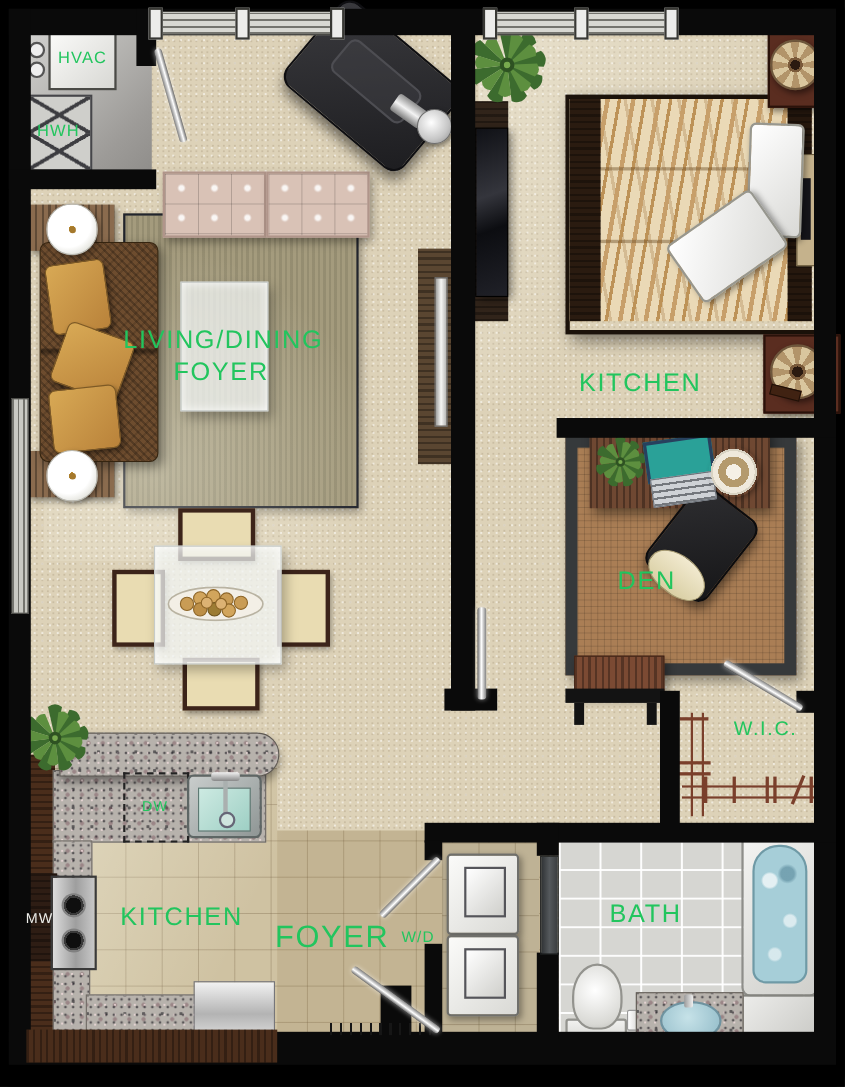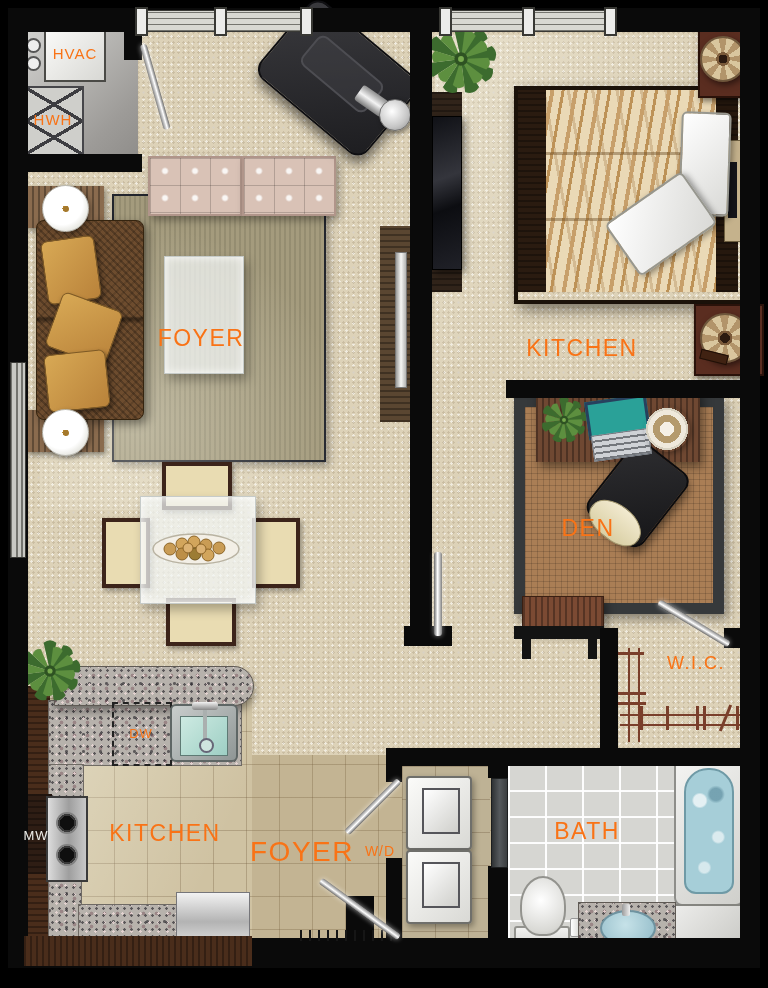--- a/index.html
+++ b/index.html
@@ -78,21 +78,21 @@
       repeating-linear-gradient(80deg,transparent 0 11px,rgba(170,130,80,.35) 11px 14px,transparent 14px 24px);}
   .steel{background:linear-gradient(180deg,#f2f2f2,#b3b3b3 60%,#d8d8d8);border:1px solid #76767a;z-index:13;}
   .wdbox{background:linear-gradient(135deg,#fbfbf9,#d9d9d5);border:2px solid #6f6f6b;
     border-radius:4px;z-index:13;box-shadow:2px 3px 6px rgba(0,0,0,.35);}
   .wdbox::after{content:"";position:absolute;left:14px;top:10px;width:34px;height:42px;
     border:2px solid #55555a;background:linear-gradient(135deg,#fff,#cfcfcb);}
   .rod{z-index:14;background:none;border-left:2px solid var(--rod_brown,#7a3f2b);border-right:2px solid var(--rod_brown,#7a3f2b);}
   .rodh{z-index:14;border-top:2px solid var(--rod_brown,#7a3f2b);border-bottom:2px solid var(--rod_brown,#7a3f2b);}
   .tick{background:var(--rod_brown,#7a3f2b);z-index:14;}
   
-  .label{z-index:40;color:#f97316;letter-spacing:1.5px;white-space:nowrap;
+  .label{z-index:40;color:#22c55e;letter-spacing:1.5px;white-space:nowrap;
     transform:translate(-50%,-50%);font-weight:400;}
   .room{font-size:23px;}
   .small{font-size:15px;letter-spacing:1px;}
   .tiny{font-size:13px;letter-spacing:1px;}
   .light{position:absolute;z-index:9;pointer-events:none;}
 </style>
 </head>
 <body>
 
 <div id="plan">
@@ -299,20 +299,21 @@
 
   <div class="abs door" style="left:143px;top:41px;width:88px;transform:rotate(74deg);"></div>
   <div class="abs doorV" style="left:434px;top:552px;height:84px;"></div>
   <div class="abs door" style="left:729px;top:641px;width:82px;transform:rotate(-149deg);"></div>
   <div class="abs door" style="left:399px;top:777px;width:74px;transform:rotate(135deg);"></div>
   <div class="abs door" style="left:399px;top:934px;width:97px;transform:rotate(-144deg);"></div>
   <div class="abs" style="left:491px;top:778px;width:15px;height:88px;z-index:33;background:linear-gradient(90deg,#2f3234,#55595c 50%,#3a3d3f);border:1px solid #1c1e1f;"></div>
 
   <div class="abs label small" style="left:75px;top:53px;">HVAC</div>
   <div class="abs label small" style="left:53px;top:119px;">HWH</div>
+  <div class="abs label room" style="left:203px;top:309px;">LIVING/DINING</div>
   <div class="abs label room" style="left:201px;top:338px;">FOYER</div>
   <div class="abs label room" style="left:582px;top:348px;">KITCHEN</div>
   <div class="abs label room" style="left:588px;top:528px;">DEN</div>
   <div class="abs label" style="left:696px;top:663px;font-size:18px;">W.I.C.</div>
   <div class="abs label room" style="left:587px;top:831px;">BATH</div>
   <div class="abs label room" style="left:165px;top:833px;">KITCHEN</div>
   <div class="abs label room" style="left:302px;top:852px;font-size:28px;">FOYER</div>
   <div class="abs label tiny" style="left:380px;top:851px;font-size:14px;">W/D</div>
   <div class="abs label tiny" style="left:141px;top:733px;text-align:center;">DW</div>
   <div class="abs label tiny" style="left:36px;top:835px;color:#eeeeea;">MW</div>

